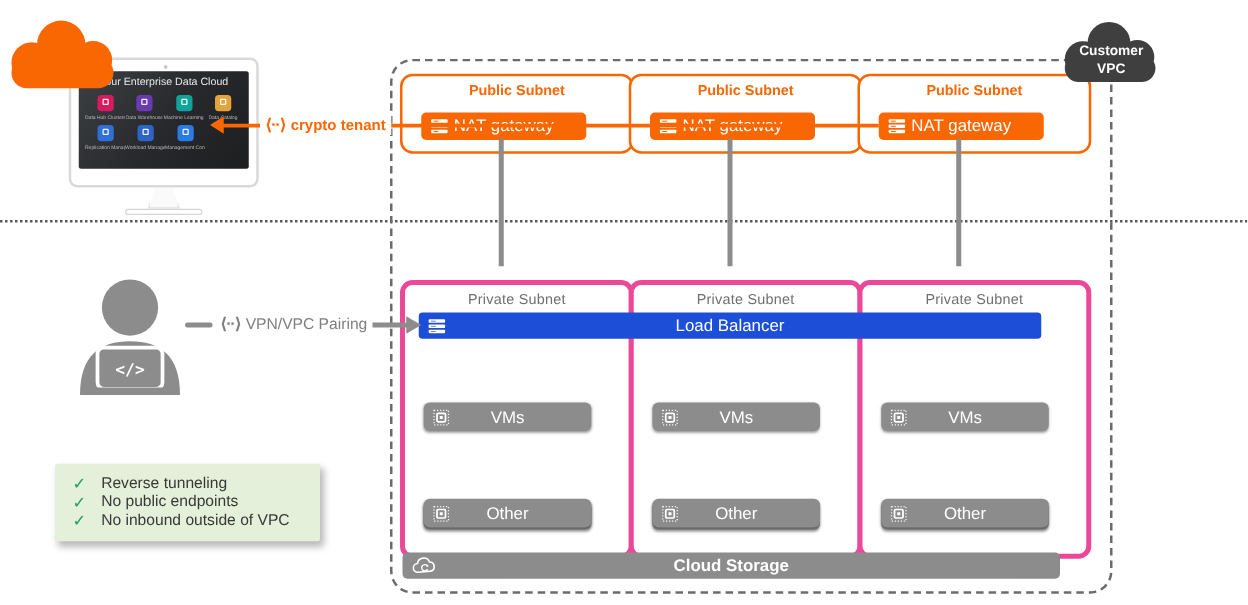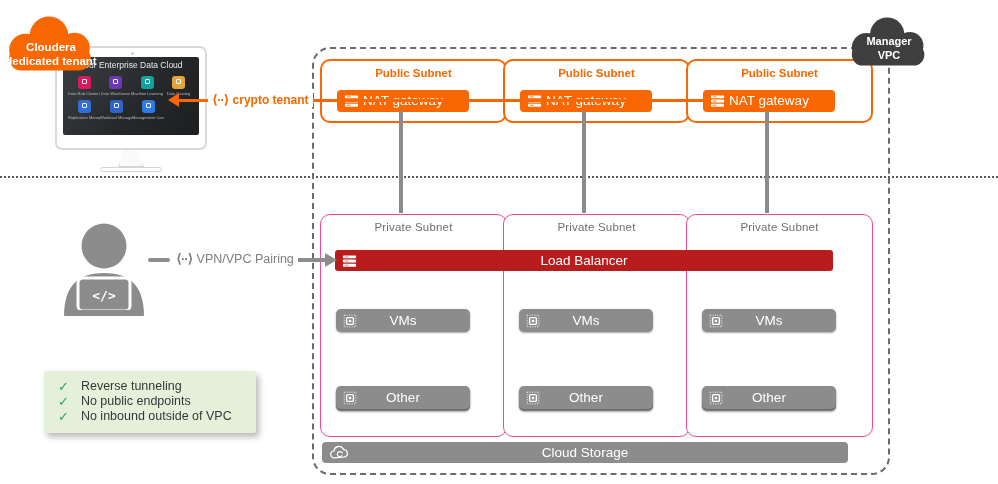--- a/index.html
+++ b/index.html
@@ -8,39 +8,39 @@
           font-family:"Liberation Sans","DejaVu Sans",sans-serif;}
 
   
   .divider{position:absolute;left:0;top:176px;width:998px;height:0;border-top:2px dotted #5a5a5a;z-index:1;}
   .vpc-rect{position:absolute;left:312px;top:47px;width:578px;height:428px;border:2px dashed #6b6b6b;border-radius:18px;z-index:1;}
 
   
   .snbox{position:absolute;width:187px;background:#fff;z-index:2;border-radius:10px;}
   .c1{left:320px;} .c2{left:503px;} .c3{left:686px;}
   .public{top:59px;height:64px;border:2px solid #F96702;}
-  .private{top:214px;height:223px;border:1px solid #ec4899;}
+  .private{top:224px;height:223px;border:4px solid #ec4899;}
   .sn-title{text-align:center;font-size:11.5px;font-weight:600;margin-top:6px;}
   .public .sn-title{color:#F96702;}
   .private .sn-title{color:#6f6f6f;font-weight:400;letter-spacing:.2px;}
 
   
   .pill{position:absolute;border-radius:4px;color:#fff;font-size:13.5px;font-weight:500;}
   .pill .lbl{position:absolute;inset:0;text-align:center;}
   .picon{position:absolute;left:7px;top:50%;transform:translateY(-50%);display:flex;}
   .nat-pill{left:15px;top:29px;width:132px;height:22px;background:#F96702;z-index:7;}
   .nat-pill .lbl{line-height:22px;}
   .svc{left:15px;width:134px;height:23px;background:#8C8C8C;border-radius:5px;z-index:6;
        box-shadow:0 1px 2px rgba(0,0,0,.35);}
   .svc .lbl{line-height:23px;}
   .svc1{top:94px;padding-left:38px;} .svc2{top:133px;margin-top:40px;} .svc3{top:171px;text-decoration:underline;}
-  .lb-bar{left:335px;top:250px;width:498px;height:21px;background:#b91c1c;border-radius:3px;z-index:7;}
+  .lb-bar{left:335px;top:250px;width:498px;height:21px;background:#1d4ed8;border-radius:3px;z-index:7;}
   .lb-bar .lbl{line-height:21px;}
   .storage-bar{left:322px;top:442px;width:526px;height:21px;background:#8C8C8C;border-radius:4px;z-index:6;}
-  .storage-bar .lbl{line-height:21px;}
+  .storage-bar .lbl{line-height:21px;font-weight:bold;}
 
   
   .orange-line{position:absolute;left:178px;top:99px;width:525px;height:3px;background:#F96702;z-index:6;}
   .arrow-left{position:absolute;left:168px;top:93px;width:0;height:0;z-index:7;
               border-top:7px solid transparent;border-bottom:7px solid transparent;border-right:11px solid #F96702;}
   .vline{position:absolute;top:111px;height:102px;width:4px;background:#8C8C8C;z-index:3;}
   .v1{left:399px;} .v2{left:582px;} .v3{left:765px;}
   .conn-label{position:absolute;display:flex;align-items:center;gap:4px;background:#fff;padding:0 4px;z-index:8;}
   .crypto{left:208px;top:92px;color:#F96702;font-size:12px;font-weight:600;}
   .vpnlbl{left:172px;top:251px;color:#7f7f7f;font-size:12.5px;}
@@ -369,35 +369,32 @@
 
   <div class="cloud cloudera-cloud">
     <svg viewBox="0 0 100 64" width="102" height="68">
       <g fill="#F96702">
           <circle cx="25" cy="38" r="16"></circle>
           <circle cx="48" cy="24" r="19"></circle>
           <circle cx="73" cy="36" r="15"></circle>
           <rect x="9" y="34" width="80" height="24" rx="12"></rect>
         </g>
     </svg>
-    <div class="cloud-text">
-      <span>Cloudera</span><br><span>dedicated tenant</span>
-    </div>
   </div>
   <div class="cloud customer-cloud">
     <svg viewBox="0 0 100 64" width="92" height="58">
       <g fill="#3F3F3F">
           <circle cx="25" cy="38" r="16"></circle>
           <circle cx="48" cy="24" r="19"></circle>
           <circle cx="73" cy="36" r="15"></circle>
           <rect x="9" y="34" width="80" height="24" rx="12"></rect>
         </g>
     </svg>
     <div class="cloud-text">
-      <span>Manager</span><br><span>VPC</span>
+      <span>Customer</span><br><span>VPC</span>
     </div>
   </div>
 
   <div class="person">
     <svg width="92" height="94" viewBox="0 0 92 94">
       <circle cx="46" cy="24" r="22.5" fill="#8C8C8C"></circle>
       <path d="M6,94 C6,62 22,51 46,51 C70,51 86,62 86,94 Z" fill="#8C8C8C"></path>
       <rect x="20" y="56" width="52" height="33" rx="5" fill="#8C8C8C" stroke="#fff" stroke-width="3"></rect>
       <text x="46" y="78" text-anchor="middle" font-family="DejaVu Sans Mono, monospace" font-size="13" font-weight="bold" fill="#fff">&lt;/&gt;</text>
       <rect x="9" y="88" width="74" height="6" rx="3" fill="#8C8C8C"></rect>

